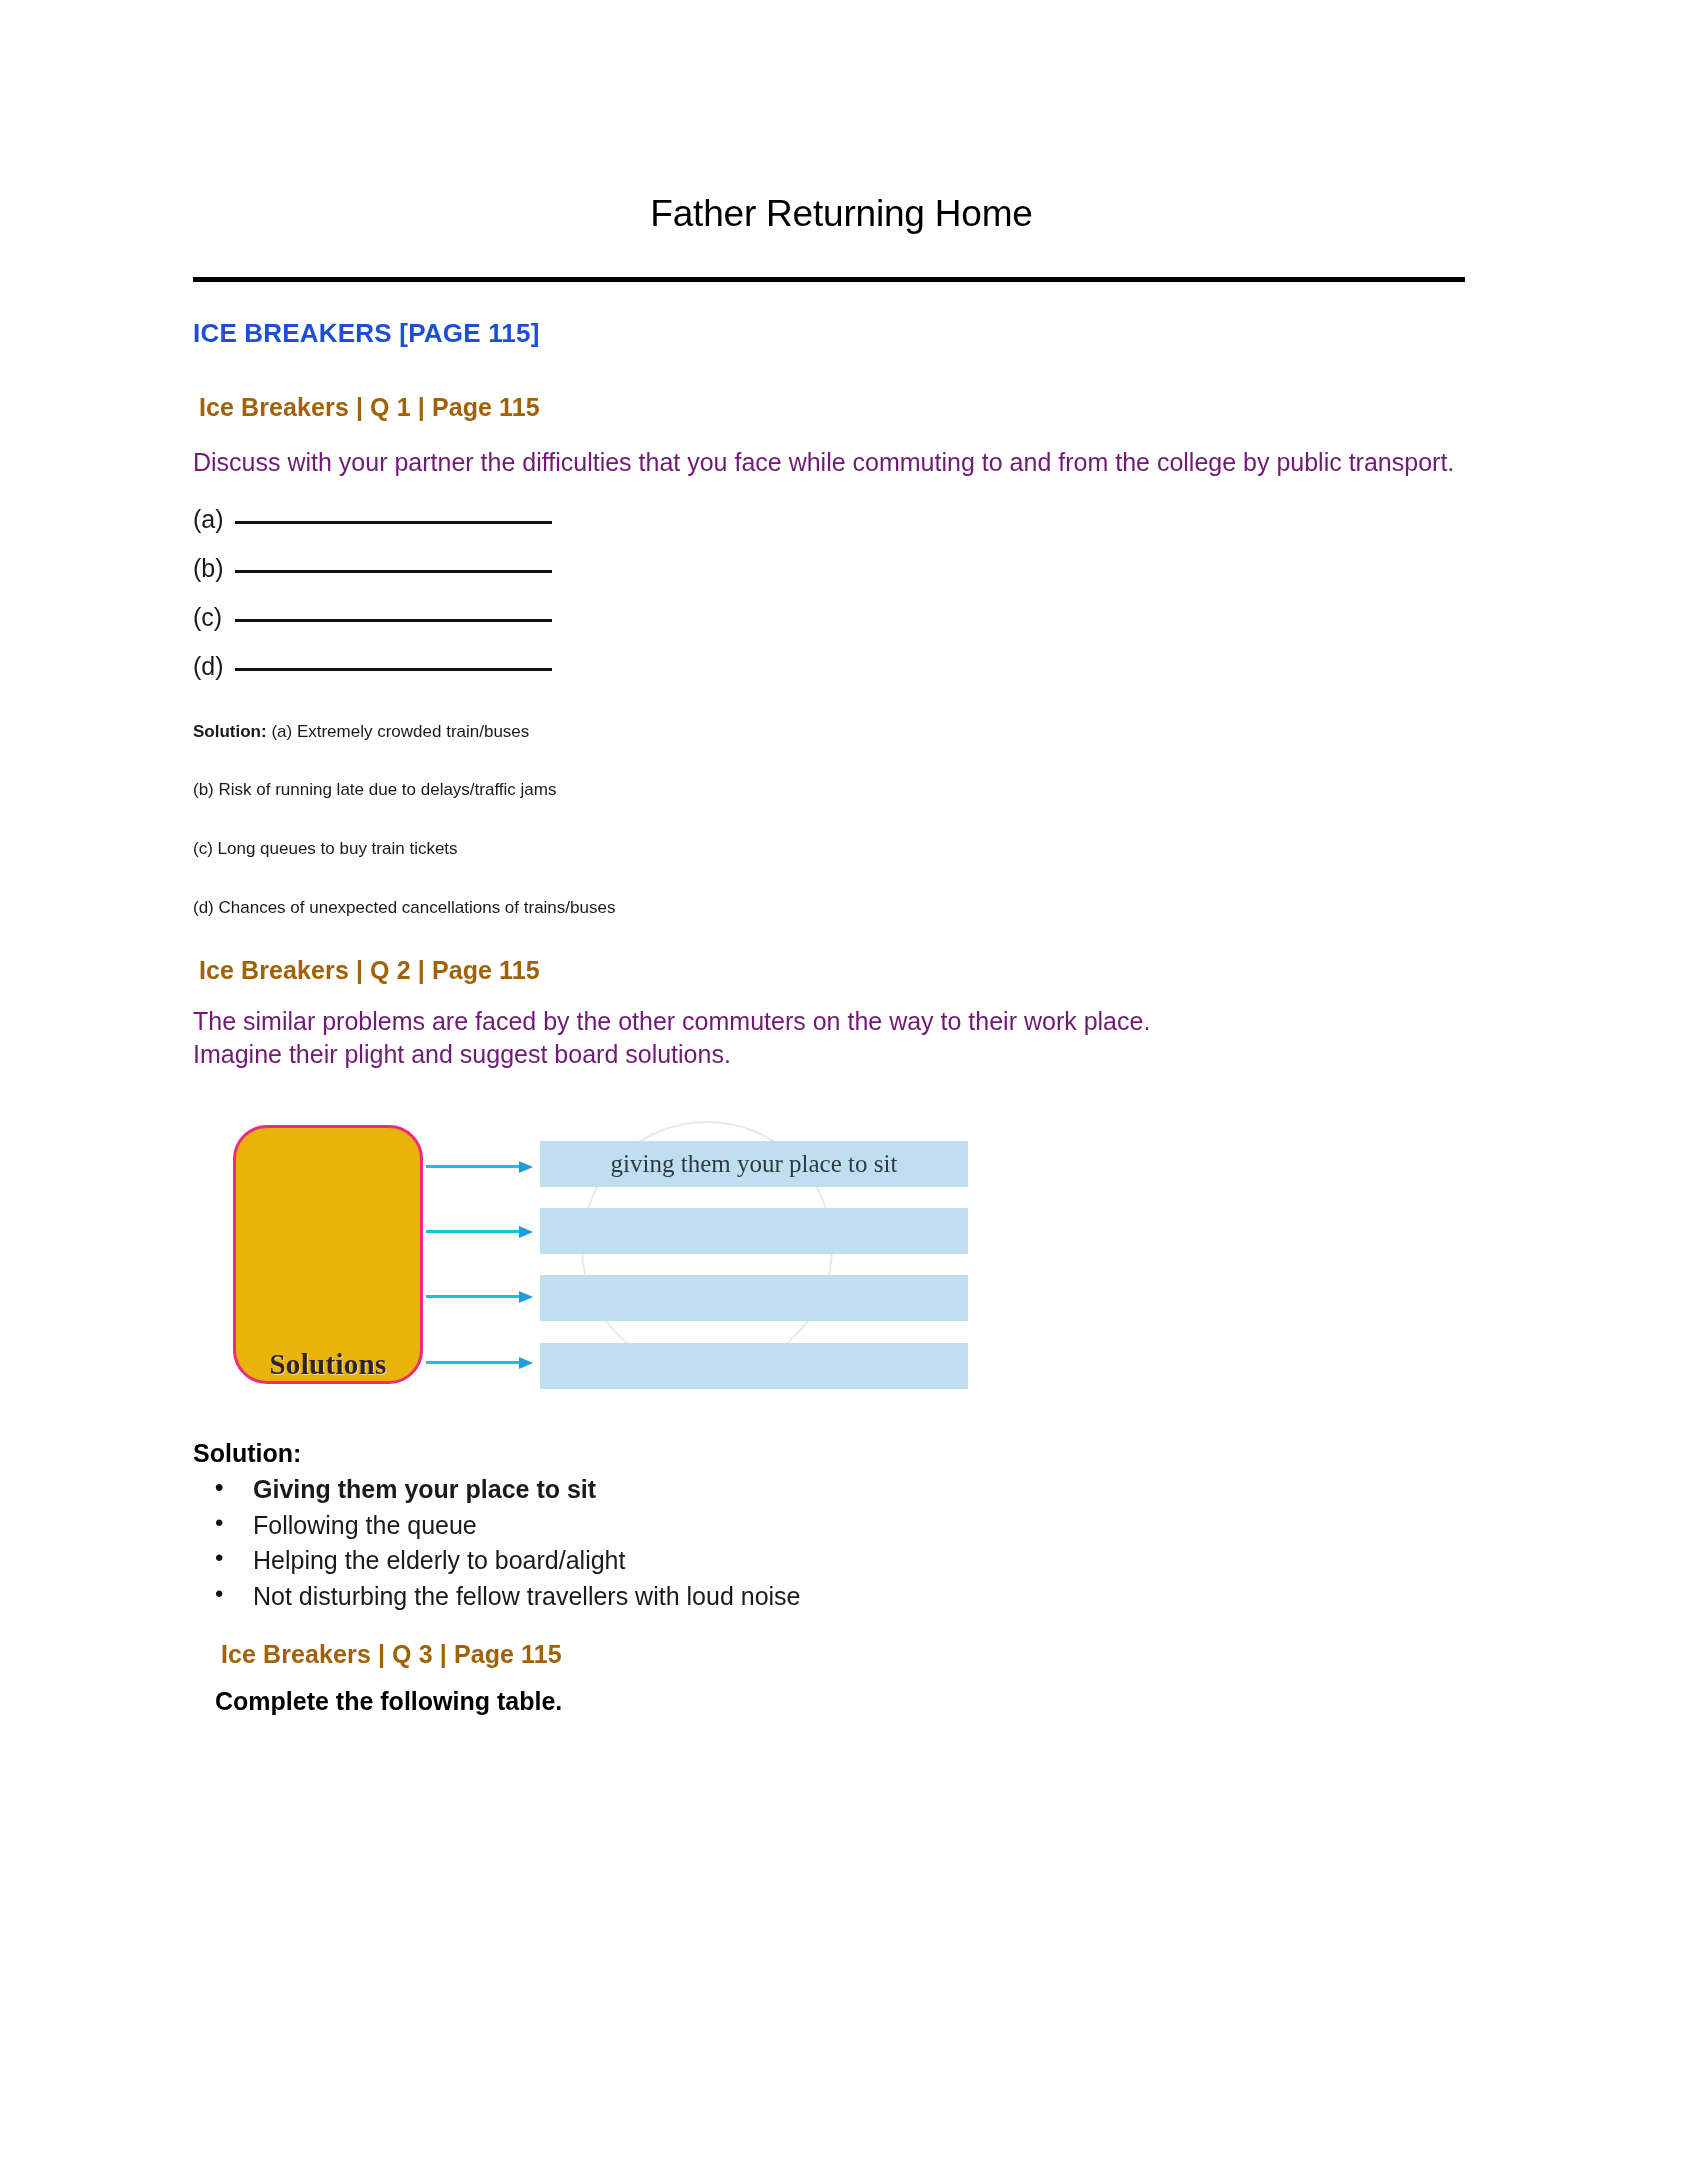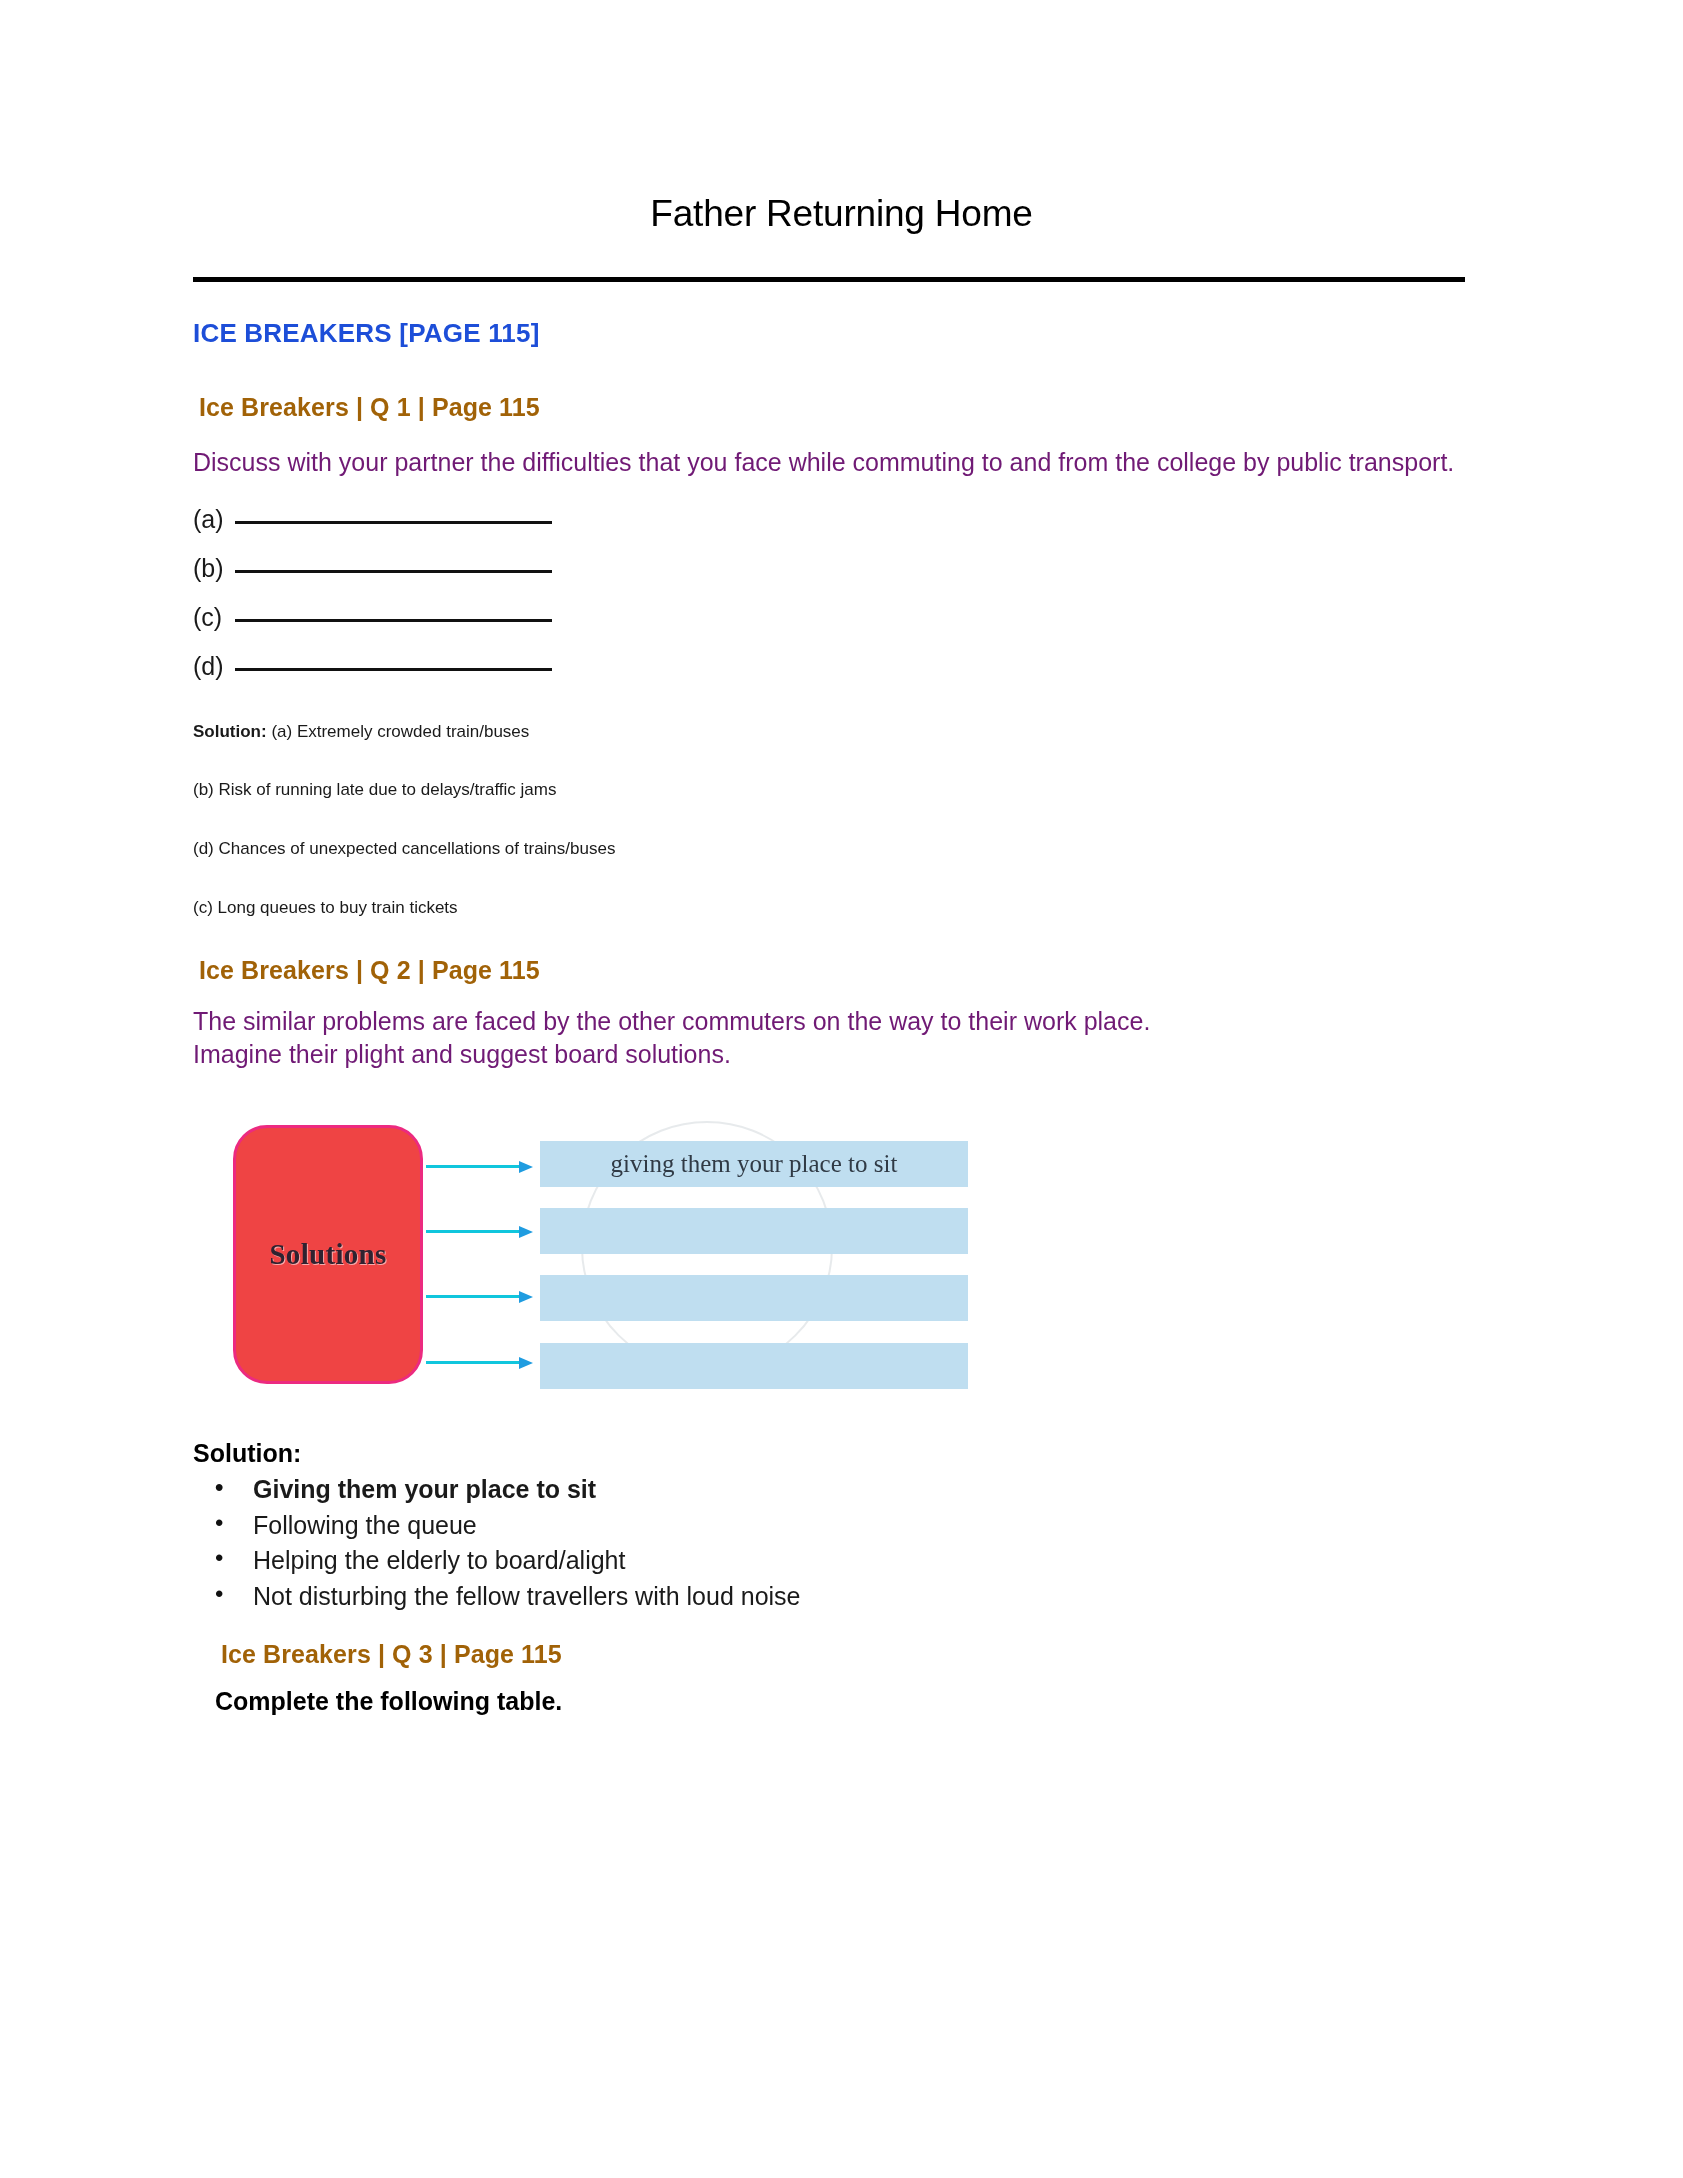--- a/index.html
+++ b/index.html
@@ -116,26 +116,26 @@
     margin: 42px 0 0 20px;
     width: 851px;
     height: 282px;
   }
   .solutions-box {
     position: absolute;
     left: 20px;
     top: 12px;
     width: 190px;
     height: 259px;
-    background: #ef4444;
+    background: #eab308;
     border: 3px solid #ec2a80;
     border-radius: 34px;
     box-sizing: border-box;
     display: flex;
-    align-items: center;
+    align-items: flex-end;
     justify-content: center;
   }
   .solutions-box-label {
     font-family: "Liberation Serif", serif;
     font-weight: bold;
     font-size: 29px;
     color: #2f2230;
     text-shadow: 1px 1px 0 rgba(255,255,255,.55);
     letter-spacing: 0.3px;
   }
@@ -253,22 +253,22 @@
         </div>
         <div class="blank-row">
           <span class="blank-label">(d)</span>
           <span class="blank-rule"></span>
         </div>
       </div>
 
       <div class="sol-block">
         <p class="sol-line"><span class="sol-label">Solution:</span> <span>(a) Extremely crowded train/buses</span></p>
         <p class="sol-line">(b) Risk of running late due to delays/traffic jams</p>
+        <p class="sol-line">(c) Long queues to buy train tickets</p>
         <p class="sol-line">(d) Chances of unexpected cancellations of trains/buses</p>
-        <p class="sol-line">(c) Long queues to buy train tickets</p>
       </div>
     </div>
 
     <div style="margin-top:36px;">
       <div class="q-heading">Ice Breakers | Q 2 | Page 115</div>
       <p class="q-text tight">The similar problems are faced by the other commuters on the way to their work place.</p>
       <p class="q-text tight">Imagine their plight and suggest board solutions.</p>
 
       <div class="diagram">
 

